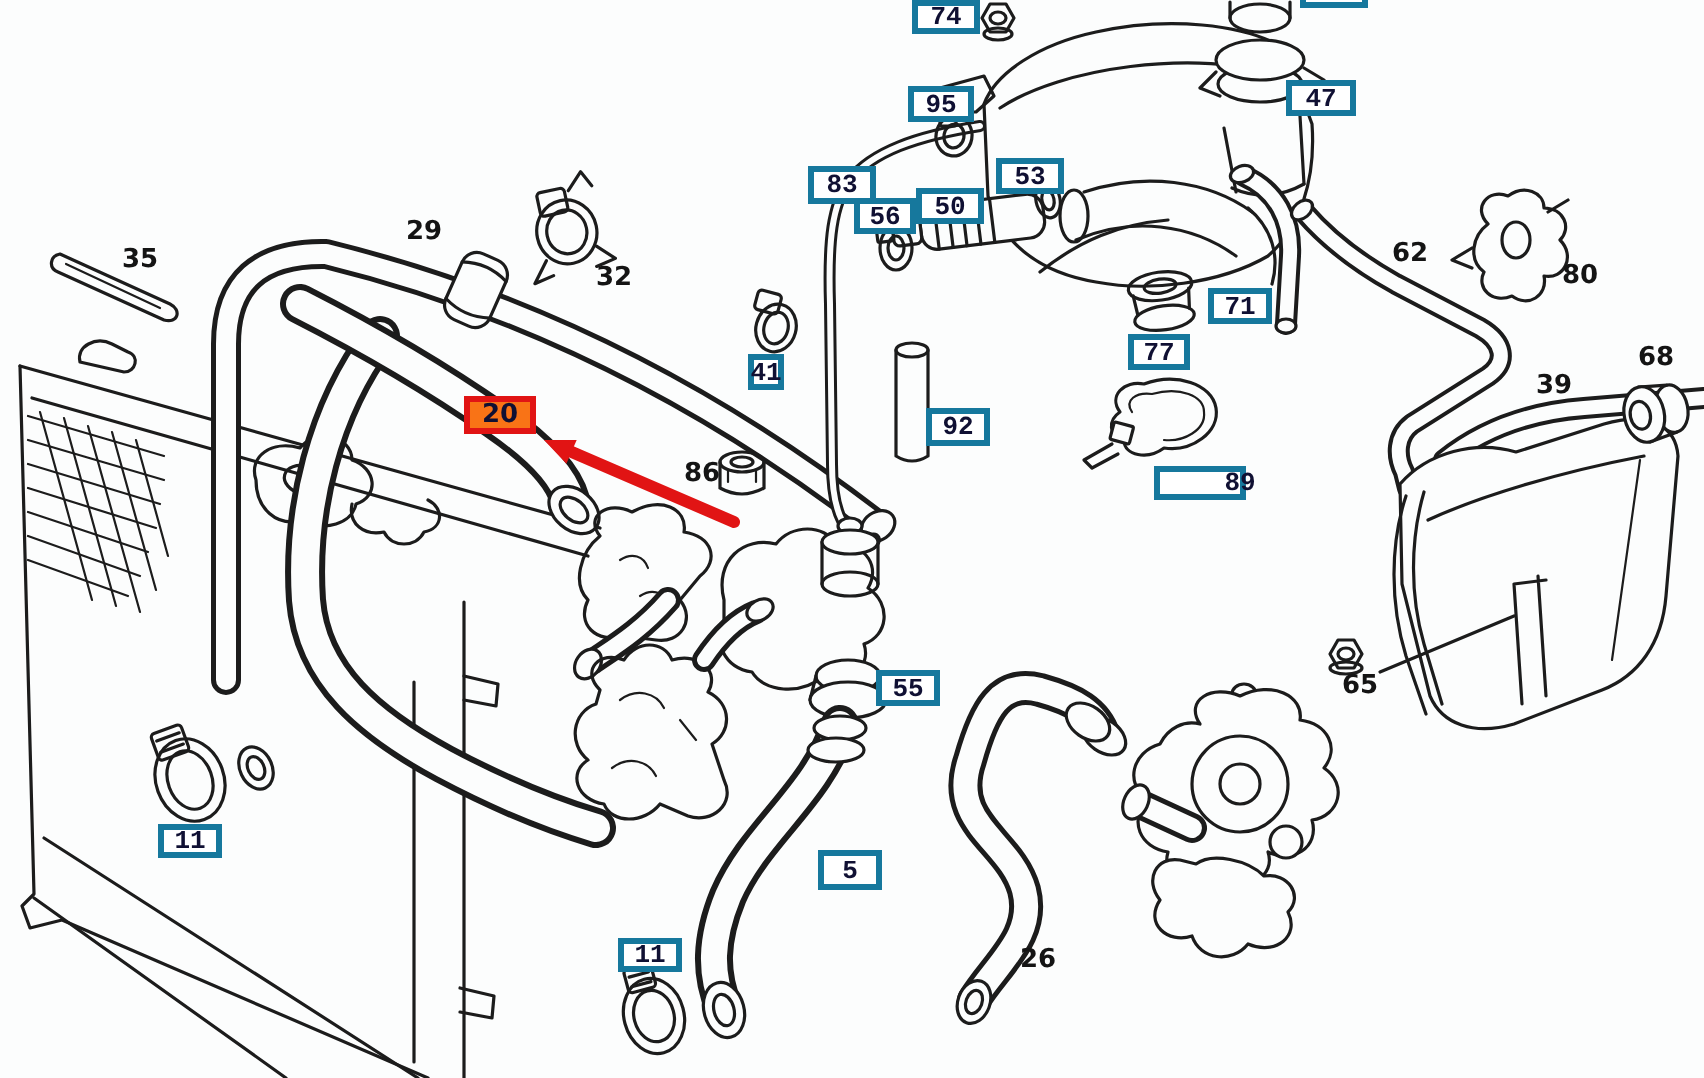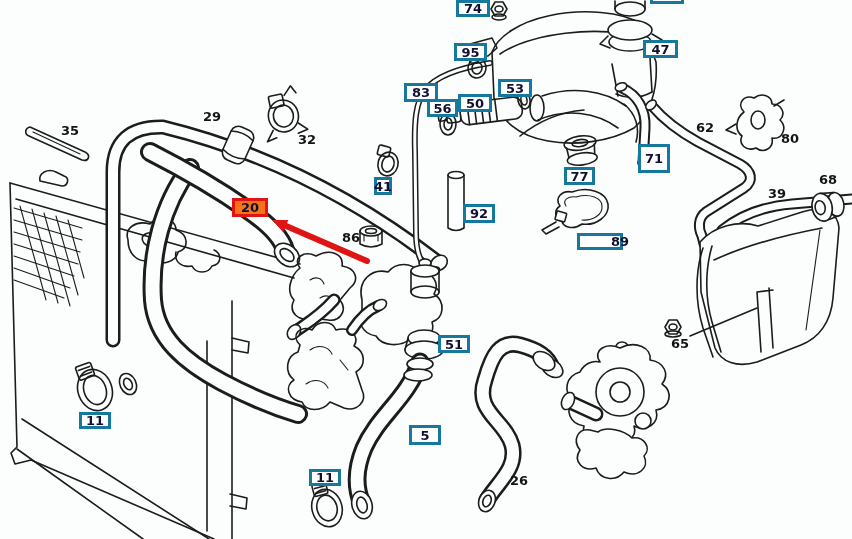--- a/index.html
+++ b/index.html
@@ -9,21 +9,21 @@
   html,body{margin:0;padding:0;background:#e8e8e8;}
   #stage{
     position:relative;width:852px;height:539px;background:var(--bg);
     overflow:hidden;font-family:"DejaVu Sans",sans-serif;
   }
   #art{position:absolute;left:0;top:0;}
   .labels{position:absolute;left:0;top:0;width:100%;height:100%;}
   .plbl{position:absolute;box-sizing:border-box;display:flex;align-items:center;
     justify-content:center;font:bold 13px "DejaVu Sans",sans-serif;
     color:var(--boxtxt);line-height:1;}
-  .plbl.boxed{border:3px solid var(--box);background:#ffffff;cursor:pointer;}
+  .plbl.boxed{border:3px solid var(--box);background:#ffffff;cursor:pointer;font-family:Liberation Mono, monospace;}
   .plbl.hlbox{border:3px solid var(--hl);background:#f97316;cursor:pointer;}
   .plbl.plain{transform:translate(-50%,-50%);color:var(--plain);background:transparent;}
 </style>
 </head>
 <body>
 
 <div id="stage">
 
 <svg id="art" width="852" height="539" viewBox="0 0 852 539" fill="none" stroke="#1c1c1c" stroke-width="1.6" stroke-linecap="round" stroke-linejoin="round">
 
@@ -278,26 +278,26 @@
 </svg>
 
 <div class="labels">
       <div class="plbl boxed" style="left: 456px; top: 0px; width: 34px; height: 17px;">74</div>
       <div class="plbl boxed" style="left: 454px; top: 43px; width: 33px; height: 18px;">95</div>
       <div class="plbl boxed" style="left: 643px; top: 40px; width: 35px; height: 18px;">47</div>
       <div class="plbl boxed" style="left: 404px; top: 83px; width: 34px; height: 19px;">83</div>
       <div class="plbl boxed" style="left: 427px; top: 99px; width: 31px; height: 18px;">56</div>
       <div class="plbl boxed" style="left: 458px; top: 94px; width: 34px; height: 18px;">50</div>
       <div class="plbl boxed" style="left: 498px; top: 79px; width: 34px; height: 18px;">53</div>
-      <div class="plbl boxed" style="left: 638px; top: 144px; width: 32px; height: 29px;">71</div>
+      <div class="plbl boxed" style="left: 604px; top: 144px; width: 32px; height: 18px;">71</div>
       <div class="plbl boxed" style="left: 564px; top: 167px; width: 31px; height: 18px;">77</div>
       <div class="plbl boxed" style="left: 374px; top: 177px; width: 18px; height: 18px;">41</div>
       <div class="plbl boxed" style="left: 463px; top: 204px; width: 32px; height: 19px;">92</div>
       <div class="plbl boxed" style="left: 577px; top: 233px; width: 30px; height: 17px; padding-left: 40px;">89</div>
-      <div class="plbl boxed" style="left: 438px; top: 335px; width: 32px; height: 18px;">51</div>
+      <div class="plbl boxed" style="left: 438px; top: 335px; width: 32px; height: 18px;">55</div>
       <div class="plbl boxed" style="left: 79px; top: 412px; width: 32px; height: 17px;">11</div>
       <div class="plbl boxed" style="left: 409px; top: 425px; width: 32px; height: 20px;">5</div>
       <div class="plbl boxed" style="left: 309px; top: 469px; width: 32px; height: 17px;">11</div>
       <div class="plbl boxed" style="left: 650px; top: -13px; width: 34px; height: 17px;"></div>
       <div class="plbl plain" style="left: 70px; top: 130px;">35</div>
       <div class="plbl plain" style="left: 212px; top: 116px;">29</div>
       <div class="plbl plain" style="left: 307px; top: 123px; margin-top: 16px;">32</div>
       <div class="plbl plain" style="left: 351px; top: 237px;">86</div>
       <div class="plbl plain" style="left: 705px; top: 127px;">62</div>
       <div class="plbl plain" style="left: 790px; top: 138px;">80</div>

